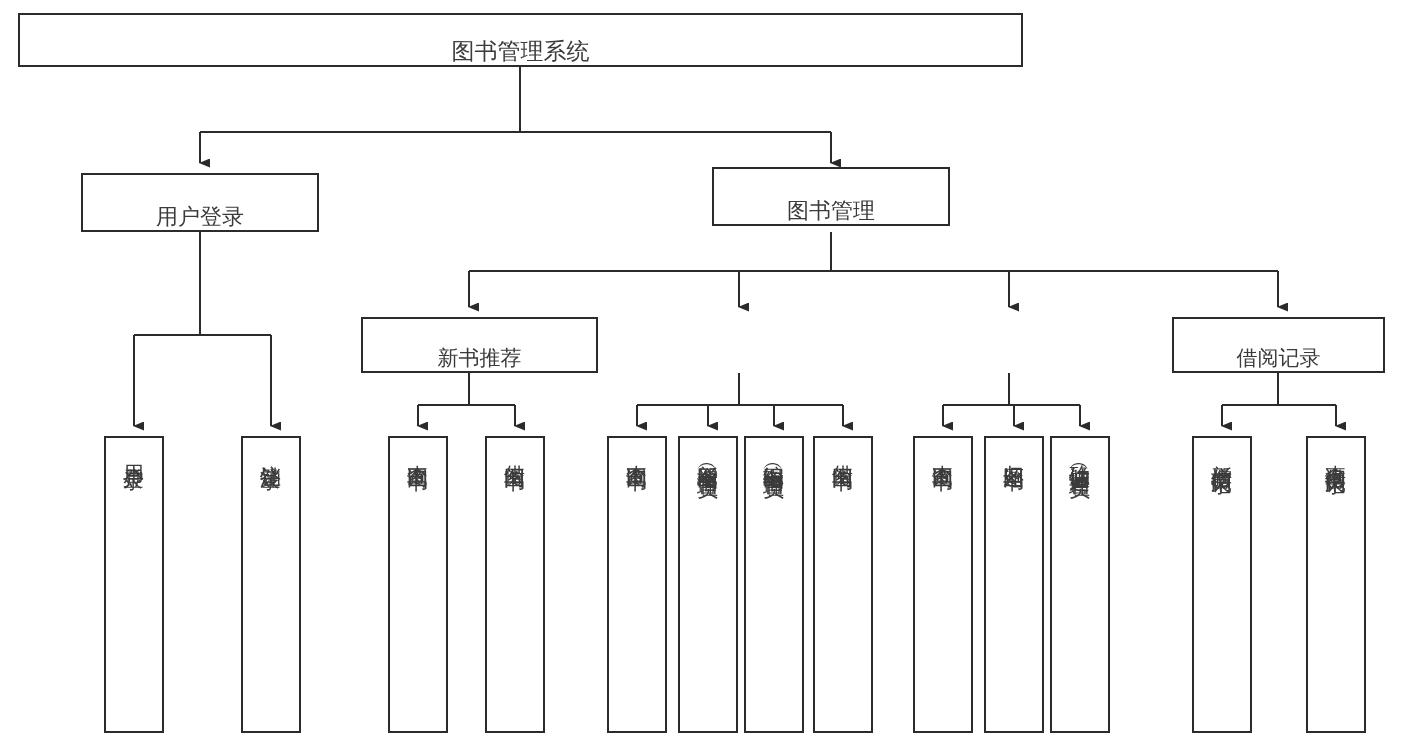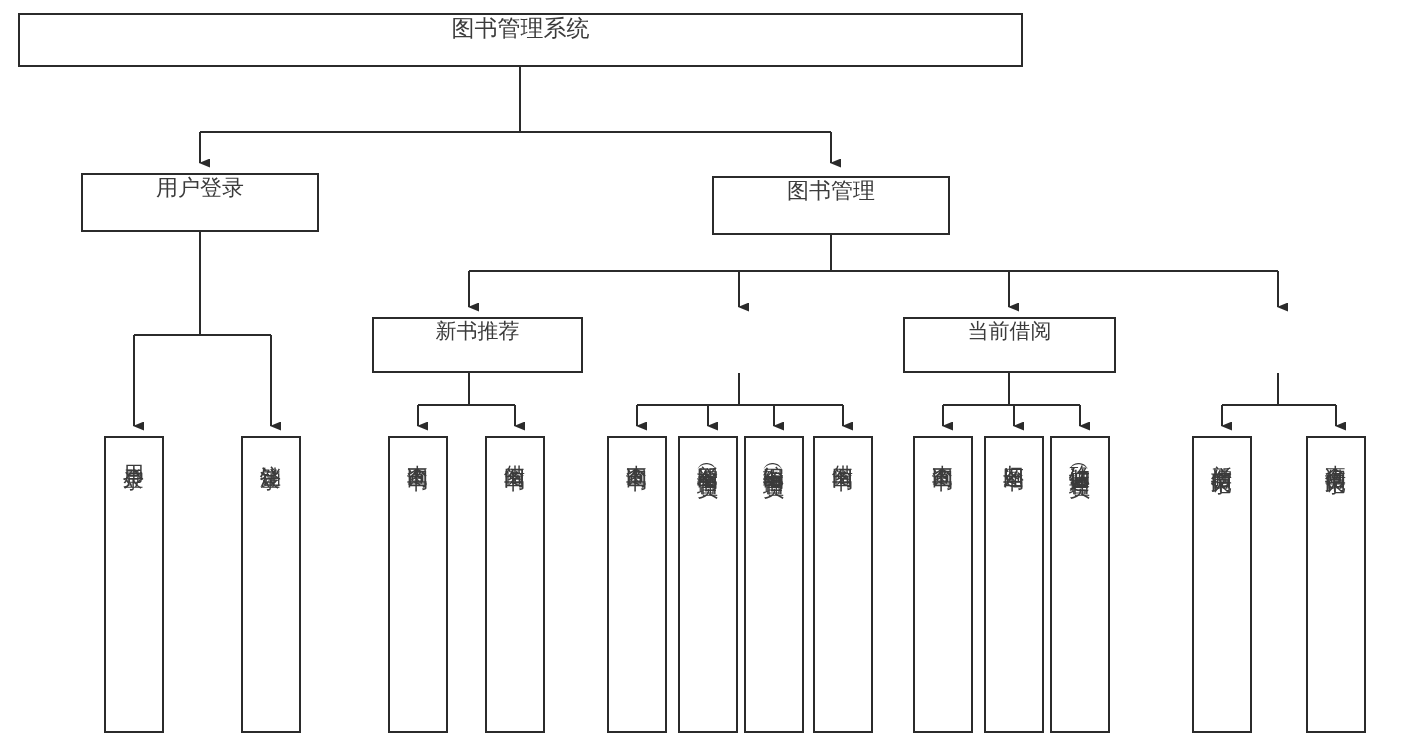--- a/index.html
+++ b/index.html
@@ -25,21 +25,21 @@
     width: 1405px;
     height: 747px;
     pointer-events: none;
   }
   .node {
     position: absolute;
     box-sizing: border-box;
     background: #ffffff;
     border: 2px solid #2b2b2b;
     display: flex;
-    align-items: flex-start;
+    align-items: flex-end;
     justify-content: center;
     color: #3b3b3b;
   }
   .node-label {
     color: #3b3b3b;
     line-height: 1.18;
     text-align: center;
     white-space: nowrap;
   }
   .level-root .node-label {
@@ -129,29 +129,29 @@
     </g>
   </svg>
 
   <div class="node level-root" id="node-root" style="left: 18px; top: 13px; width: 1005px; height: 54px;">
     <span class="node-label">图书管理系统</span>
   </div>
 
   <div class="node level-1" id="node-l1-0" style="left: 81px; top: 173px; width: 238px; height: 59px;">
     <span class="node-label">用户登录</span>
   </div>
-  <div class="node level-1" id="node-l1-1" style="left: 712px; top: 176px; width: 238px; height: 59px;">
+  <div class="node level-1" id="node-l1-1" style="left: 712px; top: 167px; width: 238px; height: 59px;">
     <span class="node-label">图书管理</span>
   </div>
 
-  <div class="node level-2" id="node-l2-0" style="left: 372px; top: 317px; width: 211px; height: 56px;">
+  <div class="node level-2" id="node-l2-0" style="left: 361px; top: 317px; width: 237px; height: 56px;">
     <span class="node-label">新书推荐</span>
   </div>
-  <div class="node level-2" id="node-l2-2" style="left: 903px; top: 317px; width: 213px; height: 56px;">
-    <span class="node-label">当前借阅</span>
+  <div class="node level-2" id="node-l2-3" style="left: 1172px; top: 317px; width: 213px; height: 56px;">
+    <span class="node-label">借阅记录</span>
   </div>
 
   <div class="node leaf" id="node-leaf-0" style="left: 104px; top: 436px; width: 60px; height: 297px;">
     <span class="node-label">用户登录</span>
   </div>
   <div class="node leaf" id="node-leaf-1" style="left: 241px; top: 436px; width: 60px; height: 297px;">
     <span class="node-label">注销登录</span>
   </div>
   <div class="node leaf" id="node-leaf-2" style="left: 388px; top: 436px; width: 60px; height: 297px;">
     <span class="node-label">查询图书</span>

